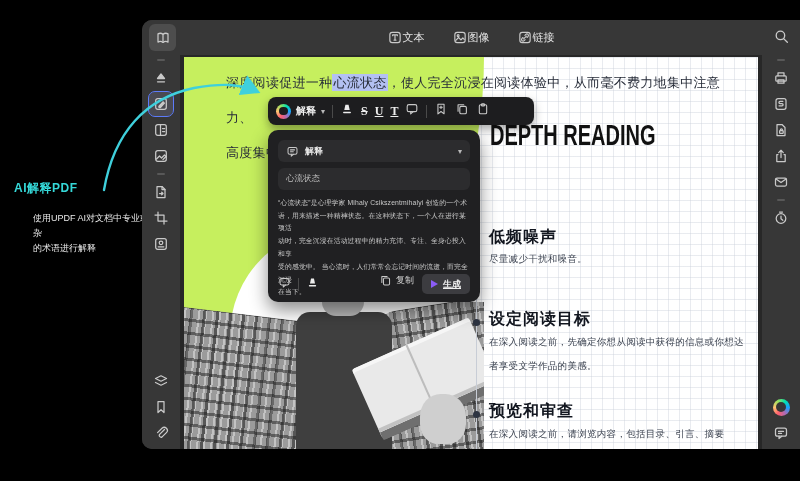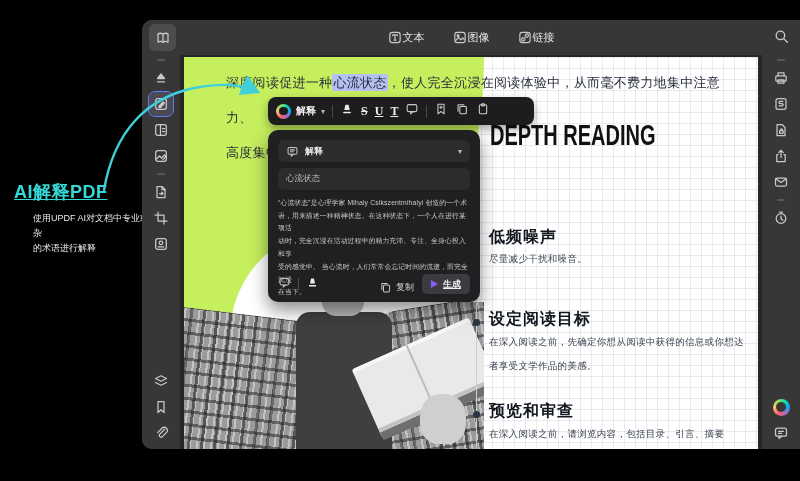--- a/index.html
+++ b/index.html
@@ -2,22 +2,22 @@
 <html><head>
 <meta charset="utf-8">
 <style>
   * { margin:0; padding:0; box-sizing:border-box; }
   html,body { width:800px; height:481px; background:#000; overflow:hidden;
               font-family:"Liberation Sans","DejaVu Sans",sans-serif; }
   .stage { position:relative; width:800px; height:481px; background:#000; }
 
   
   .promo { position:absolute; left:0; top:0; width:142px; height:481px; }
-  .promo-title { position:absolute; left:14px; top:180px; font-size:18px; font-weight:bold;
-                 color:#35d8d8; letter-spacing:.5px;text-decoration:underline; }
+  .promo-title { position:absolute; left:14px; top:180px; font-size:12px; font-weight:bold;
+                 color:#35d8d8; letter-spacing:.5px; }
   .promo-desc { position:absolute; left:13px; top:211px; font-size:9px; color:#e9e9e9;
                 line-height:15px; width:126px;margin-left:20px; }
 
   
   .appwin { position:absolute; left:142px; top:20px; width:658px; height:429px;
             background:#373737; border-radius:10px 0 0 10px; overflow:hidden; }
 
   
   .topbar { position:absolute; left:0; top:0; width:100%; height:35px; background:#373737;
             display:flex; align-items:center; }
@@ -112,21 +112,21 @@
   .popup { position:absolute; left:88px; top:75px; width:212px; height:172px; background:#202022;
            border-radius:10px; box-shadow:0 8px 18px rgba(0,0,0,.45); padding:10px; }
   .pop-row { height:22px; background:#2c2c2e; border-radius:6px; display:flex; align-items:center;
              padding:0 8px; gap:6px; margin-bottom:6px; }
   .pop-row .lbl { color:#e8e8e8; font-size:9px; font-weight:bold; flex:1; }
   .pop-query { color:#bcbcbc; font-size:8.5px; }
   .pop-body { margin-top:6px; width:240px; transform:scale(.8); transform-origin:top left;
               font-size:8.5px; line-height:16px; color:#c9c9c9; letter-spacing:.2px; }
   .pop-footer { position:absolute; left:10px; right:10px; bottom:8px; height:20px;
                 display:flex; align-items:center; gap:7px; }
-  .pop-footer .right { margin-left:auto; display:flex; align-items:flex-end; gap:8px; }
+  .pop-footer .right { margin-left:auto; display:flex; align-items:flex-start; gap:8px; }
   .copy-lbl { color:#cfcfcf; font-size:9px; }
   .gen-btn { display:flex; align-items:center; gap:5px; background:#3c3c40; border-radius:5px;
              height:20px; padding:0 9px; }
   .gen-tri { width:0; height:0; border-left:7px solid #8b5cf6; border-top:4.5px solid transparent;
              border-bottom:4.5px solid transparent; }
   .gen-lbl { color:#efefef; font-size:9px; font-weight:bold;text-decoration:underline; }
 
   
   .arrow-svg { position:absolute; left:0; top:0; width:800px; height:481px; pointer-events:none; z-index:50; }
 </style>

